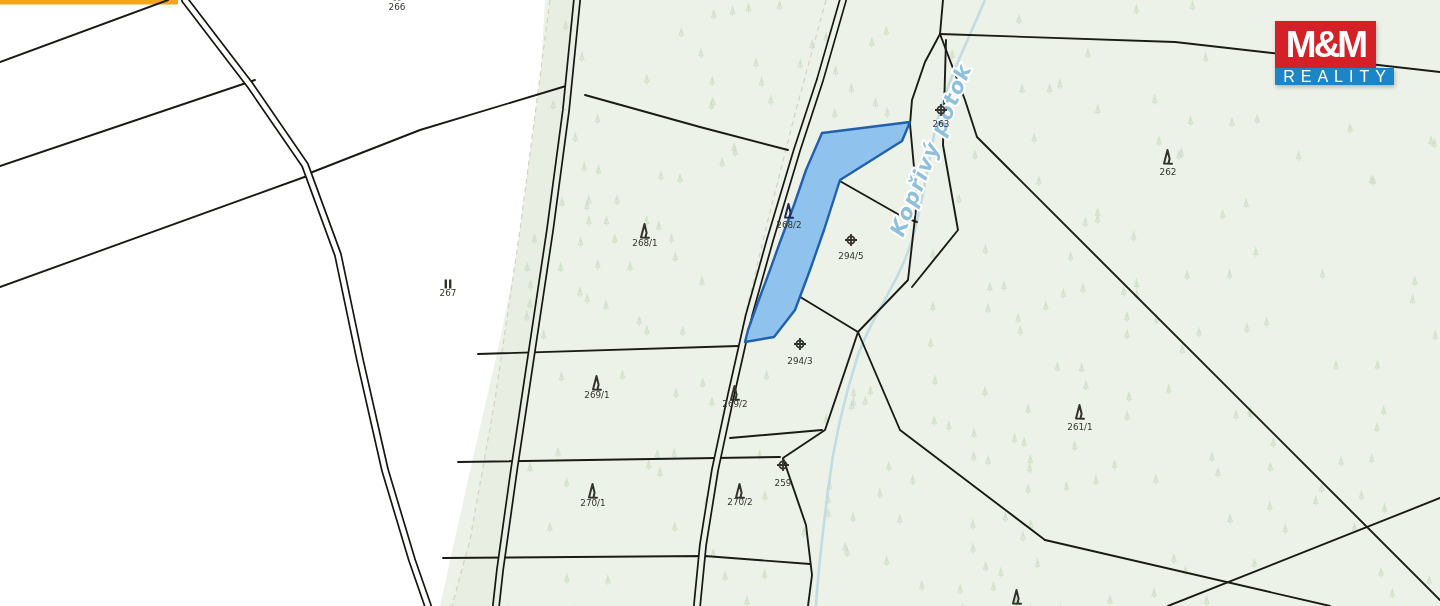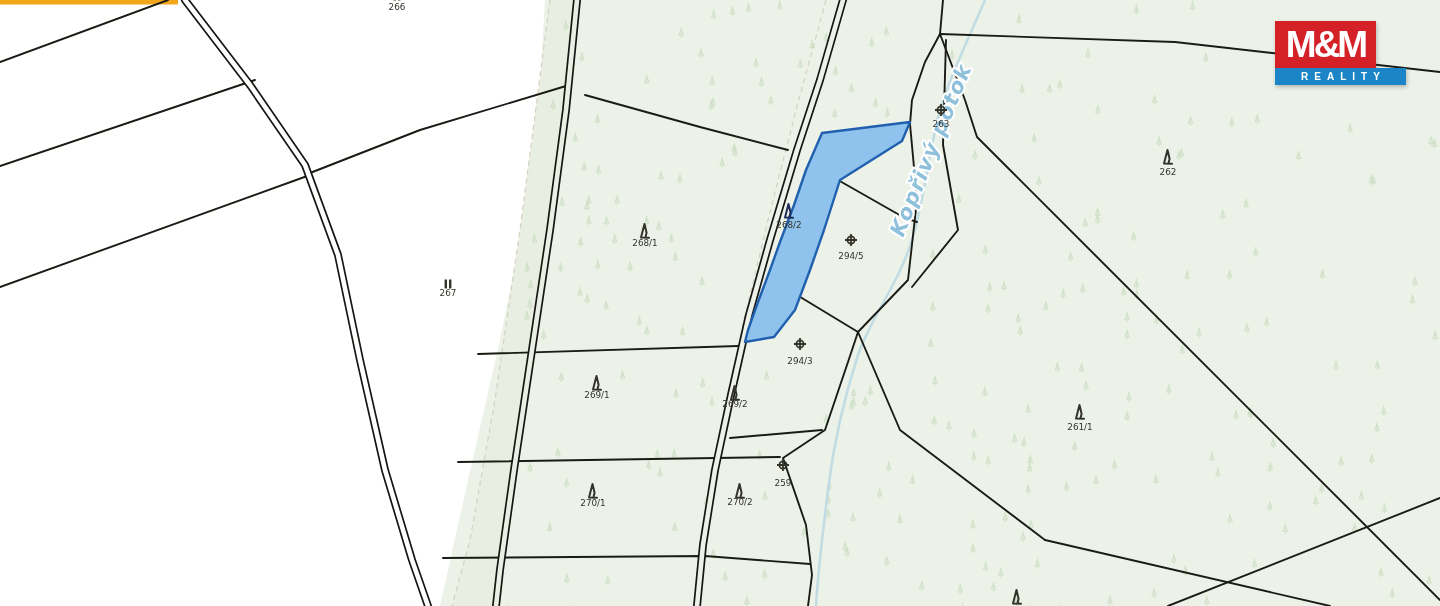--- a/index.html
+++ b/index.html
@@ -9,23 +9,23 @@
   .parcel-label{font-size:8.8px;fill:#33332b;}
   .stream-text{font-size:21px;font-style:italic;font-weight:bold;
                letter-spacing:1.5px;paint-order:stroke;stroke:#ffffff;
                stroke-width:4px;stroke-linejoin:round;}
   .logo{position:absolute;left:1236px;top:21px;width:131px;
         filter:drop-shadow(1px 2px 2px rgba(40,40,40,.30));margin-left:39px;}
   .logo-red{width:101px;height:47px;display:flex;align-items:center;
             justify-content:center;color:#fff;font-weight:bold;
             font-size:37px;letter-spacing:-3px;
             font-family:"Liberation Sans",sans-serif;transform-origin:left;}
-  .logo-blue{width:131px;height:17px;display:flex;align-items:center;
-             justify-content:center;color:#fff;font-weight:bold;
-             font-size:10px;letter-spacing:6px;text-indent:6px;
+  .logo-blue{width:119px;height:17px;display:flex;align-items:center;
+             justify-content:center;color:#fff;font-weight:normal;
+             font-size:16px;letter-spacing:6px;text-indent:6px;
              font-family:"Liberation Sans",sans-serif;}
 </style>
 </head>
 <body>
 
 <div class="stage">
 <svg width="1440" height="606" viewBox="0 0 1440 606">
   <defs>
     <g id="conifer-sym">
       <path d="M5.5 0 L2 13.5 M5.5 0 L7.6 8.8 M7.6 8.8 L6.4 13.5 M3 13.5 L10 13.8" fill="none" stroke="currentColor" stroke-width="2" stroke-linecap="round"></path>

